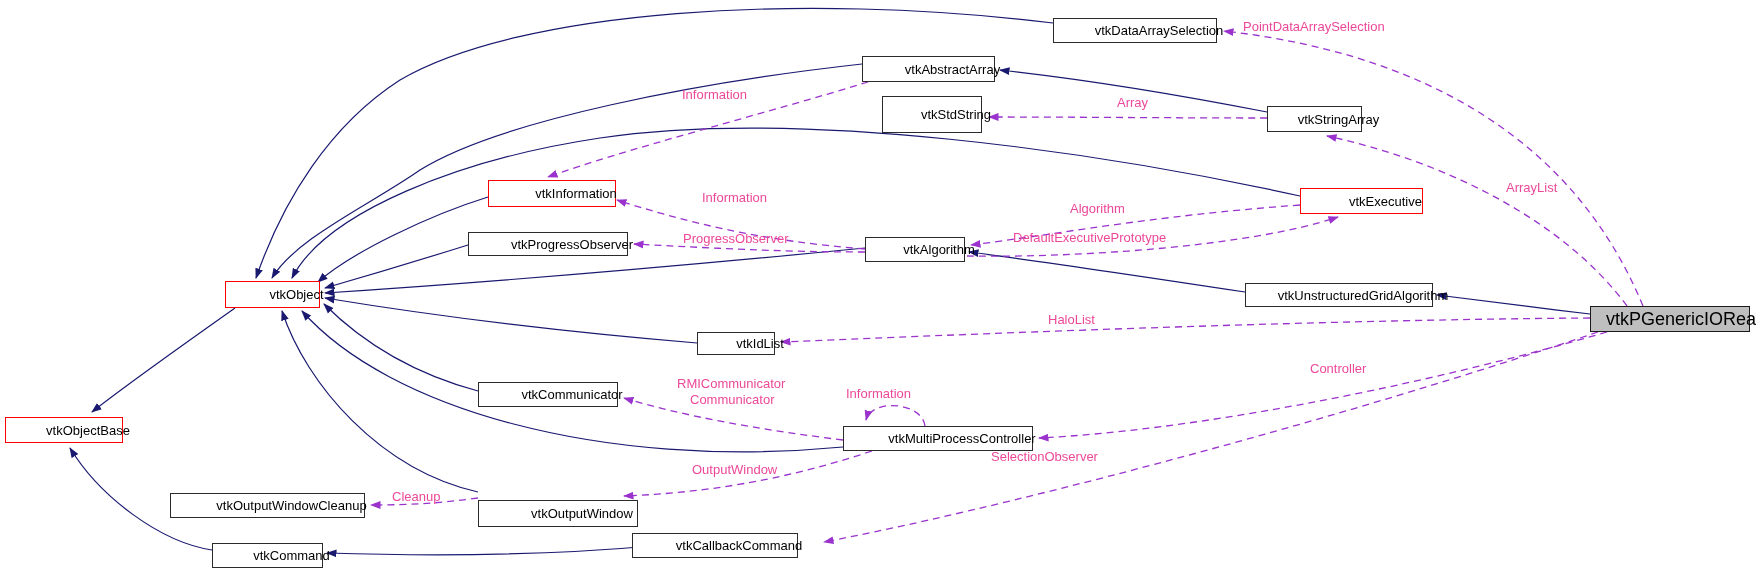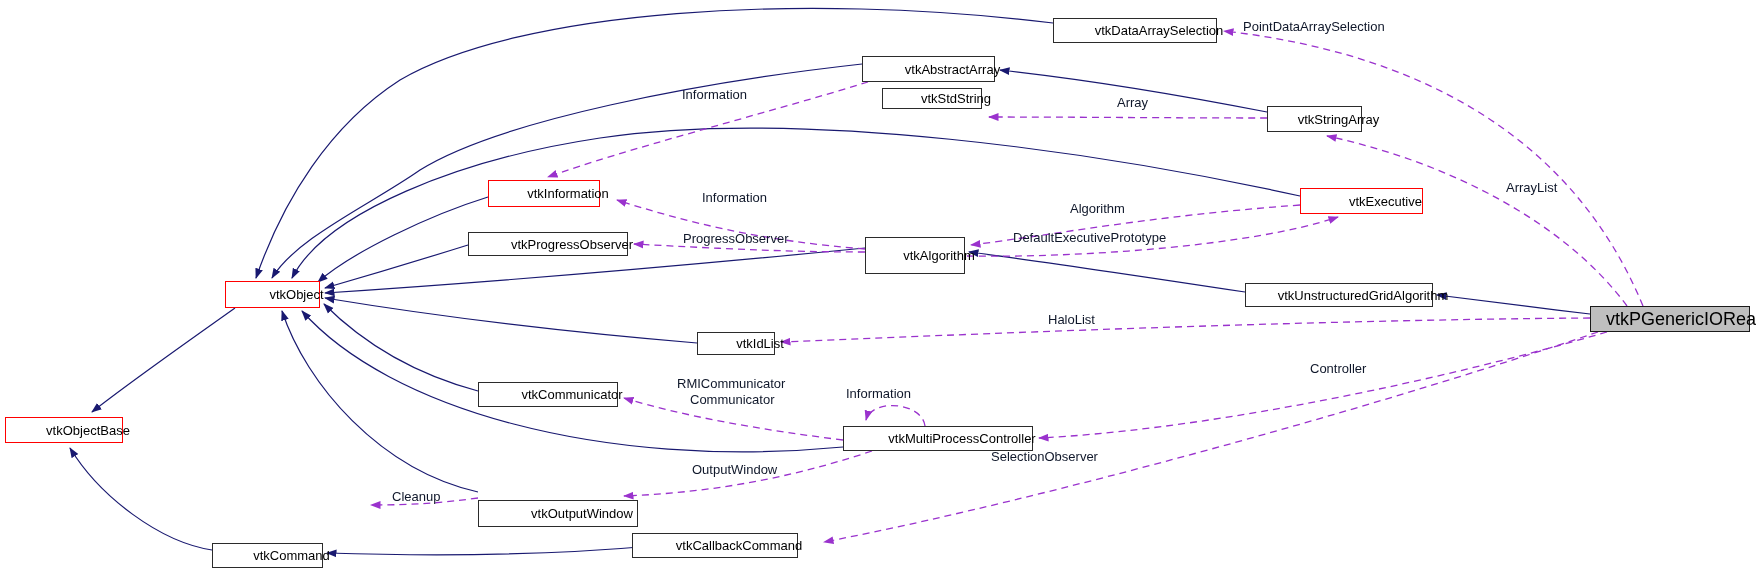--- a/index.html
+++ b/index.html
@@ -4,21 +4,21 @@
 <style>
   html,body{margin:0;padding:0;background:#ffffff;}
   #canvas{position:relative;width:1756px;height:575px;background:#ffffff;overflow:hidden;
           font-family:"Liberation Sans", sans-serif;}
   #edges{position:absolute;left:0;top:0;width:1756px;height:575px;}
   .node{position:absolute;display:flex;align-items:center;justify-content:center;
         box-sizing:border-box;background:#ffffff;border:1.3px solid #2b2b2b;
         font-size:13px;color:#000;white-space:nowrap;z-index:2;padding-left:48px;}
   .node.red{border-color:#ff0000;}
   .node.focus{background:#bfbfbf;border:1.6px solid #1a1a1a;font-size:18px;}
-  .elabel{position:absolute;font-size:13px;color:#0f172a;white-space:nowrap;z-index:3;}
+  .elabel{position:absolute;font-size:13px;color:#ec4899;white-space:nowrap;z-index:3;}
 </style>
 </head>
 <body>
 
 <div id="canvas">
 
   <svg id="edges" width="1756" height="575" viewBox="0 0 1756 575" xmlns="http://www.w3.org/2000/svg">
     <defs>
       <marker id="ai" markerWidth="11" markerHeight="9" refX="9.5" refY="4.5" orient="auto" markerUnits="userSpaceOnUse">
         <path d="M0,0.6 L10.5,4.5 L0,8.4 z" fill="#191970"></path>
@@ -61,33 +61,34 @@
       <path d="M1598,332 C1300,432 982,512 824,542" marker-end="url(#au)"></path>
       <path d="M843,440 C762,430 682,416 624,398" marker-end="url(#au)"></path>
       <path d="M925,426 C922,402 872,398 866,420" marker-end="url(#au)"></path>
       <path d="M872,451 C782,481 702,493 624,496" marker-end="url(#au)"></path>
       <path d="M478,498 C442,503 412,505 371,505" marker-end="url(#au)"></path>
     </g>
   </svg>
 
   <div class="node" style="left:1053px;top:18px;width:164px;height:25px">vtkDataArraySelection</div>
   <div class="node" style="left:862px;top:56px;width:133px;height:26px">vtkAbstractArray</div>
-  <div class="node" style="left:882px;top:88px;width:100px;height:21px">vtkStdString</div>
+  <div class="node" style="left:882px;top:96px;width:100px;height:37px">vtkStdString</div>
   <div class="node" style="left:1267px;top:106px;width:95px;height:26px">vtkStringArray</div>
-  <div class="node red" style="left:488px;top:180px;width:112px;height:27px">vtkInformation</div>
+  <div class="node red" style="left:488px;top:180px;width:128px;height:27px">vtkInformation</div>
   <div class="node red" style="left:1300px;top:188px;width:123px;height:26px">vtkExecutive</div>
   <div class="node" style="left:468px;top:232px;width:160px;height:24px">vtkProgressObserver</div>
-  <div class="node" style="left:865px;top:237px;width:100px;height:37px">vtkAlgorithm</div>
+  <div class="node" style="left:865px;top:237px;width:100px;height:25px">vtkAlgorithm</div>
   <div class="node red" style="left:225px;top:281px;width:95px;height:27px">vtkObject</div>
   <div class="node" style="left:1245px;top:283px;width:188px;height:24px">vtkUnstructuredGridAlgorithm</div>
   <div class="node focus" style="left:1590px;top:306px;width:160px;height:26px">vtkPGenericIOReader</div>
   <div class="node" style="left:697px;top:332px;width:78px;height:23px">vtkIdList</div>
   <div class="node" style="left:478px;top:382px;width:140px;height:25px">vtkCommunicator</div>
   <div class="node" style="left:843px;top:426px;width:190px;height:25px">vtkMultiProcessController</div>
   <div class="node red" style="left:5px;top:417px;width:118px;height:26px">vtkObjectBase</div>
+  <div class="node" style="left:170px;top:493px;width:195px;height:25px">vtkOutputWindowCleanup</div>
   <div class="node" style="left:478px;top:500px;width:160px;height:27px">vtkOutputWindow</div>
   <div class="node" style="left:212px;top:543px;width:111px;height:25px">vtkCommand</div>
   <div class="node" style="left:632px;top:533px;width:166px;height:25px">vtkCallbackCommand</div>
 
   <div class="elabel" style="left:1243px;top:19px">PointDataArraySelection</div>
   <div class="elabel" style="left:682px;top:87px">Information</div>
   <div class="elabel" style="left:1117px;top:95px">Array</div>
   <div class="elabel" style="left:1506px;top:180px">ArrayList</div>
   <div class="elabel" style="left:702px;top:190px">Information</div>
   <div class="elabel" style="left:1070px;top:201px">Algorithm</div>

